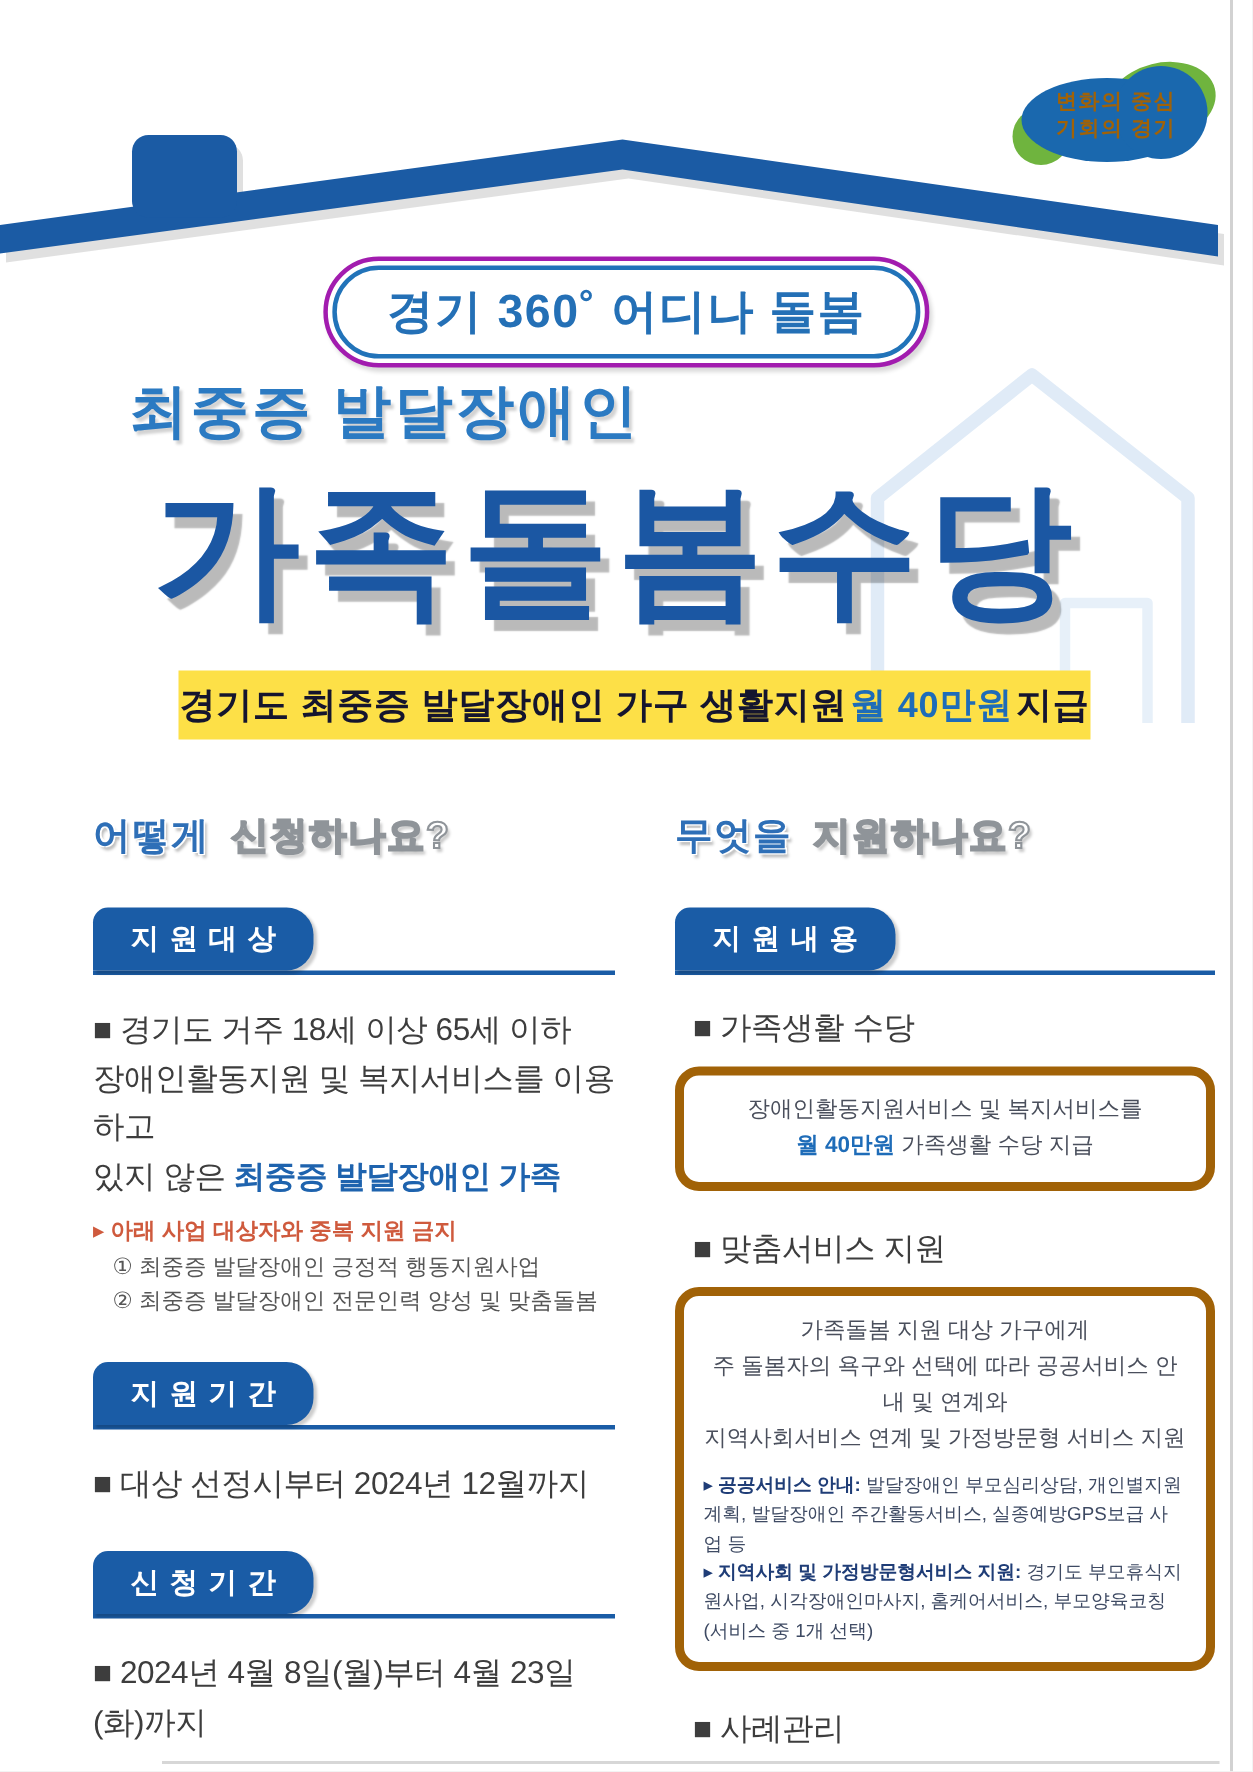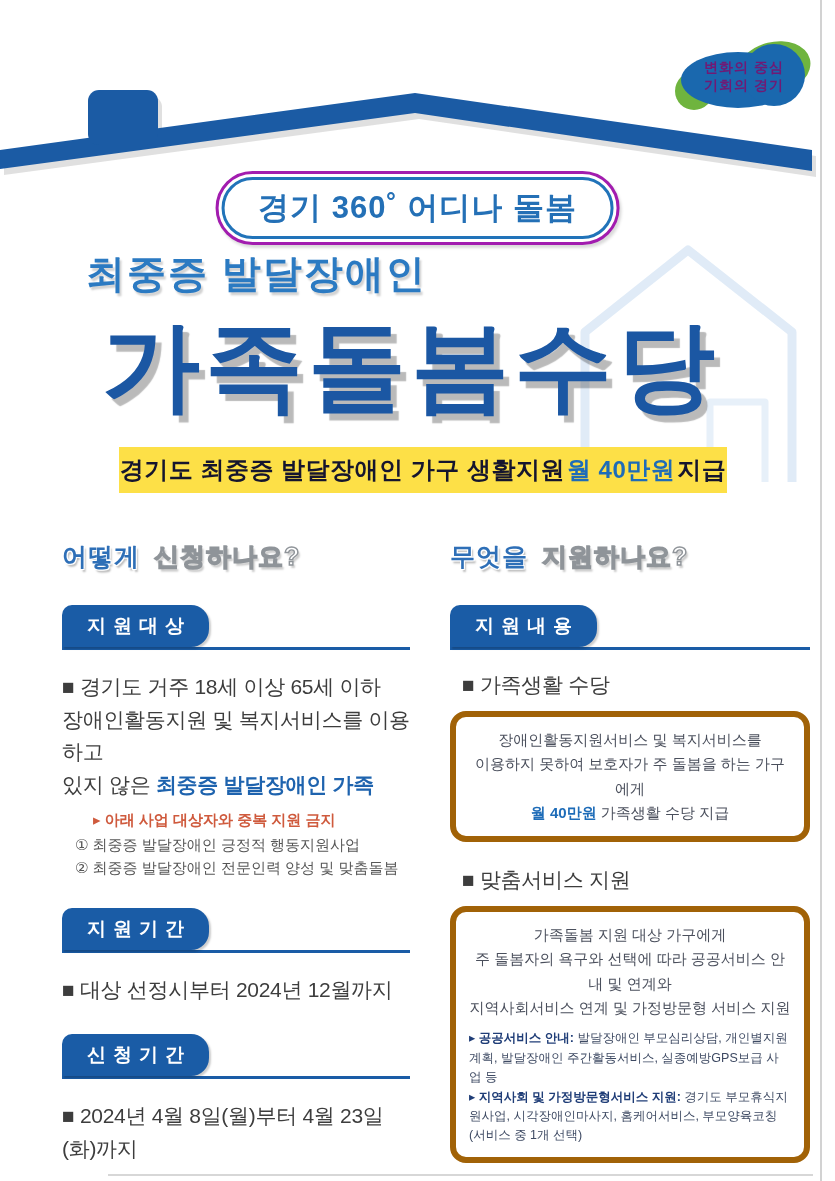--- a/index.html
+++ b/index.html
@@ -13,21 +13,21 @@
   .scan-right { position:absolute; top:0; bottom:0; right:13px; width:2px; background:#c3c3c3; opacity:.75; }
   .scan-bottom { position:absolute; left:108px; right:22px; bottom:5px; height:2px; background:#bdbdbd; opacity:.6; }
 
   
   .logo { position:absolute; top:42px; right:22px; width:138px; height:72px; }
   .logo .g1 { position:absolute; right:2px; top:0; width:74px; height:52px; background:#6fb43e; border-radius:50%; transform:rotate(-14deg); }
   .logo .g2 { position:absolute; left:0; bottom:4px; width:38px; height:38px; background:#6fb43e; border-radius:50%; }
   .logo .b1 { position:absolute; left:6px; top:10px; width:114px; height:56px; background:#1a68ae; border-radius:50%; }
   .logo .b2 { position:absolute; right:8px; top:2px; width:62px; height:62px; background:#1a68ae; border-radius:50%; }
   .logo .txt { position:absolute; left:0; top:16px; width:100%; text-align:center;
-    color:#701a75; font-weight:bold; font-size:14px; line-height:1.3; letter-spacing:1px; }
+    color:#a16207; font-weight:bold; font-size:14px; line-height:1.3; letter-spacing:1px; }
 
   
   .roof-svg { position:absolute; left:0; top:0; }
 
   
   .badge-outer { position:absolute; left:50%; top:171px; transform:translateX(-50%);
     border:3px solid #a21caf; border-radius:40px; padding:3px; background:#fff;
     box-shadow:2px 3px 3px rgba(0,0,0,.15); }
   .badge-inner { border:3px solid #2173b9; border-radius:34px; padding:7px 34px;
     font-size:31px; font-weight:900; color:#2470b6; letter-spacing:1px; }
@@ -57,21 +57,21 @@
 
   .sec-head { border-bottom:3px solid #1a5ca6; margin-bottom:21px; }
   .sec-tab { display:inline-block; background:#1a5ca6; color:#fff; font-size:19px; font-weight:800;
     letter-spacing:7px; padding:8px 18px 8px 25px; border-radius:10px 18px 18px 0;
     box-shadow:2px 2px 2px rgba(0,0,0,.2); }
 
   .body-text { font-size:21px; color:#3d3d3d; line-height:1.55; letter-spacing:-0.3px; }
   .bold-blue { color:#1e63ae; font-weight:800; }
 
   .note { margin-top:10px; }
-  .note-title { font-size:15px; font-weight:800; color:#cf5a3d; margin-bottom:3px;margin-left:31px; }
+  .note-title { font-size:15px; font-weight:800; color:#cf5a3d; margin-bottom:3px; }
   .note-line { font-size:15px; color:#565656; padding-left:13px; line-height:1.55; }
 
   .sec-gap { margin-top:28px; }
 
   .sub-label { font-size:21px; color:#3d3d3d; margin:2px 0 12px 12px; letter-spacing:-0.3px; }
   .info-box { border:6px solid #a16207; border-radius:16px; padding:11px 13px; text-align:center;
     font-size:15px; color:#4a4f5c; line-height:1.62; margin-bottom:24px; background:#fff; }
   .box-hl { color:#1e6cb8; font-weight:800; }
   .box-bullets { text-align:left; margin-top:9px; font-size:12.5px; color:#3e4a63; line-height:1.55; }
   .box-bullets .bl { font-weight:800; color:#1f3d77; }
@@ -168,21 +168,20 @@
         <span class="q-rest">지원하나요?</span>
       </div>
 
       <div class="sec-head">
         <span class="sec-tab">지원내용</span>
       </div>
 
       <div class="sub-label">■ 가족생활 수당</div>
       <div class="info-box">
         <div>장애인활동지원서비스 및 복지서비스를</div>
-        <div>이용하지 못하여 보호자가 주 돌봄을 하는 가구에게</div>
         <div>
           <span class="box-hl">월 40만원</span>
           <span> 가족생활 수당 지급</span>
         </div>
       </div>
 
       <div class="sub-label">■ 맞춤서비스 지원</div>
       <div class="info-box">
         <div>가족돌봄 지원 대상 가구에게</div>
         <div>주 돌봄자의 욕구와 선택에 따라 공공서비스 안내 및 연계와</div>

